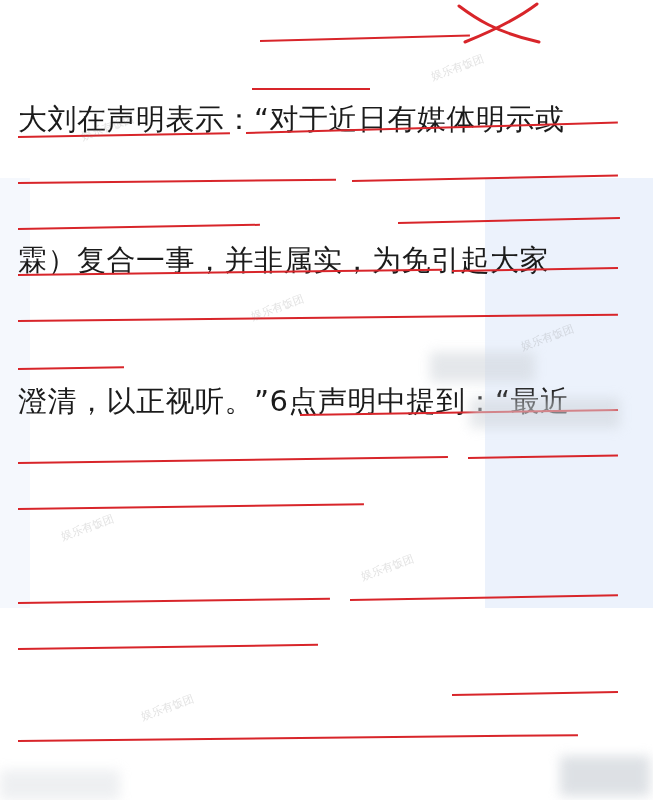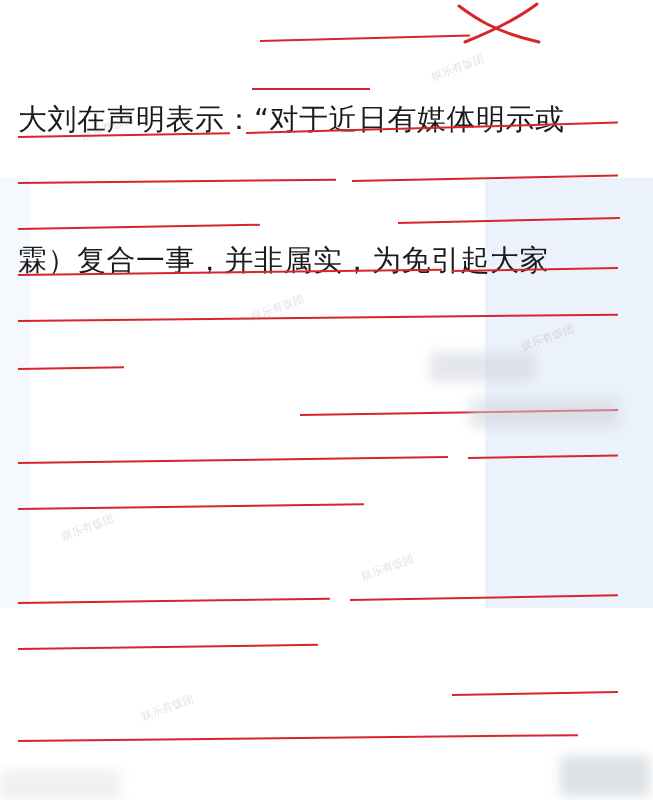--- a/index.html
+++ b/index.html
@@ -105,20 +105,21 @@
 <body>
 
 <div id="page">
 
   <div class="tint-band"></div>
   <div class="tint-band2"></div>
 
   <div class="text-body">
     <span class="line">大刘在声明表示：“对于近日有媒体明示或</span>
     <span class="line">霖）复合一事，并非属实，为免引起大家</span>
+    <span class="line">澄清，以正视听。”6点声明中提到：“最近</span>
     
     
     
     
     
     
     
     
     
     

